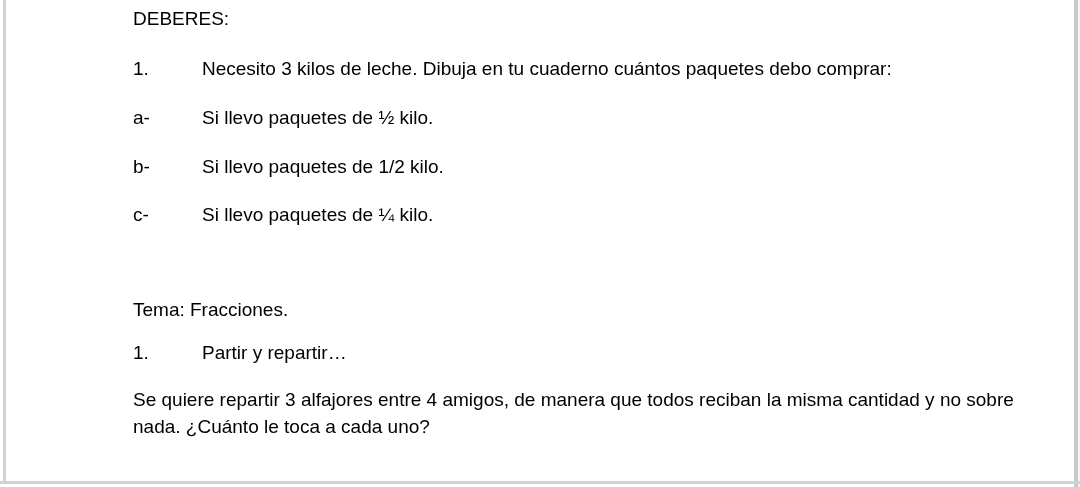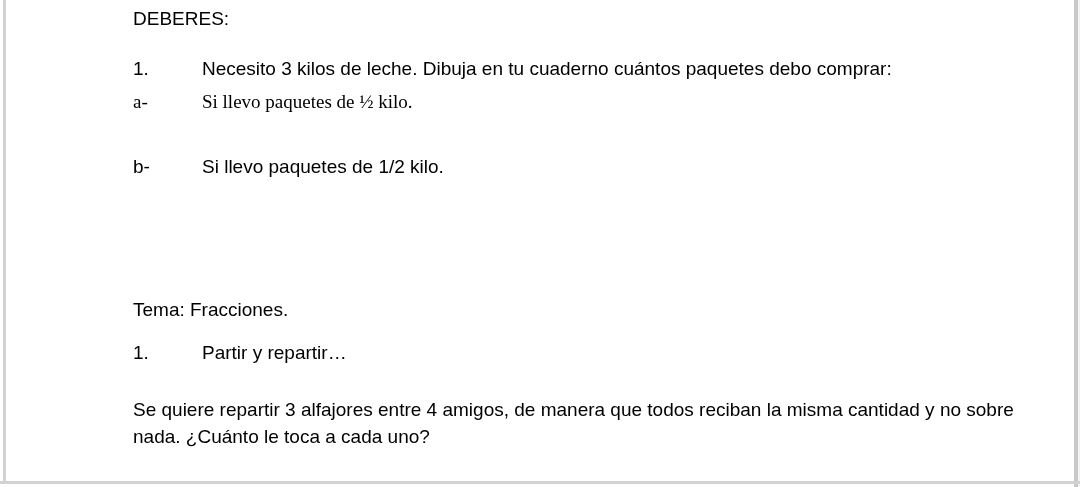--- a/index.html
+++ b/index.html
@@ -44,27 +44,27 @@
     line-height: 27px;
     white-space: nowrap;
     color: #000000;
   }
   .marker {
     display: inline-block;
     width: 69px;
   }
   .heading    { top: 5px; }
   .ex1        { top: 55px; }
-  .opt-a      { top: 88px; font-family: Liberation Serif, serif; }
+  .opt-a      { top: 104px; }
   .opt-b      { top: 153px; }
   .opt-c      { top: 201px; }
   .topic      { top: 296px; }
   .ex2        { top: 339px; }
   .problem {
-    top: 396px;
+    top: 386px;
     width: 914px;
     white-space: normal;
   }
 </style>
 </head>
 <body>
 
 <div class="page">
 
   <div class="border-left"></div>
@@ -79,20 +79,23 @@
   </div>
 
   <div class="row opt-a">
     <span class="marker">a-</span><span>Si llevo paquetes de ½ kilo.</span>
   </div>
 
   <div class="row opt-b">
     <span class="marker">b-</span><span>Si llevo paquetes de 1/2 kilo.</span>
   </div>
 
+  <div class="row opt-c">
+    <span class="marker">c-</span><span>Si llevo paquetes de ¼ kilo.</span>
+  </div>
 
   <div class="row topic">Tema: Fracciones.</div>
 
   <div class="row ex2">
     <span class="marker">1.</span><span>Partir y repartir…</span>
   </div>
 
   <div class="row problem">Se quiere repartir 3 alfajores entre 4 amigos, de manera que todos reciban la misma cantidad y no sobre nada. ¿Cuánto le toca a cada uno?</div>
 
 </div>

